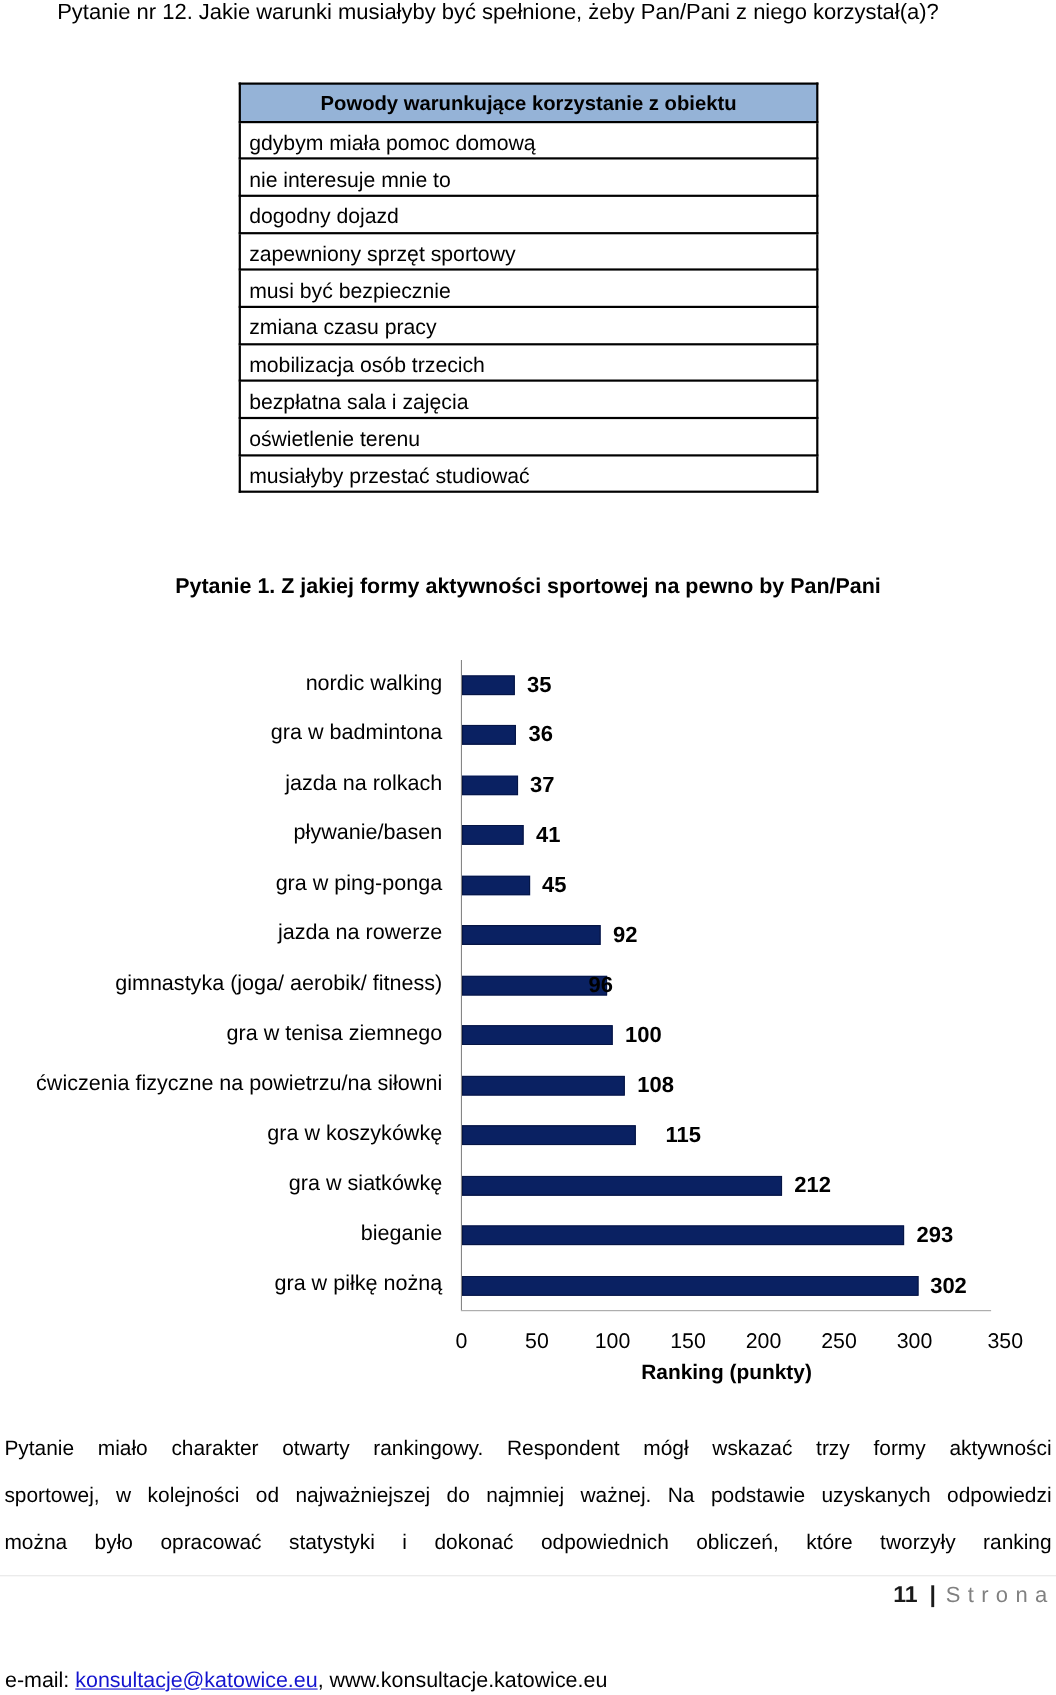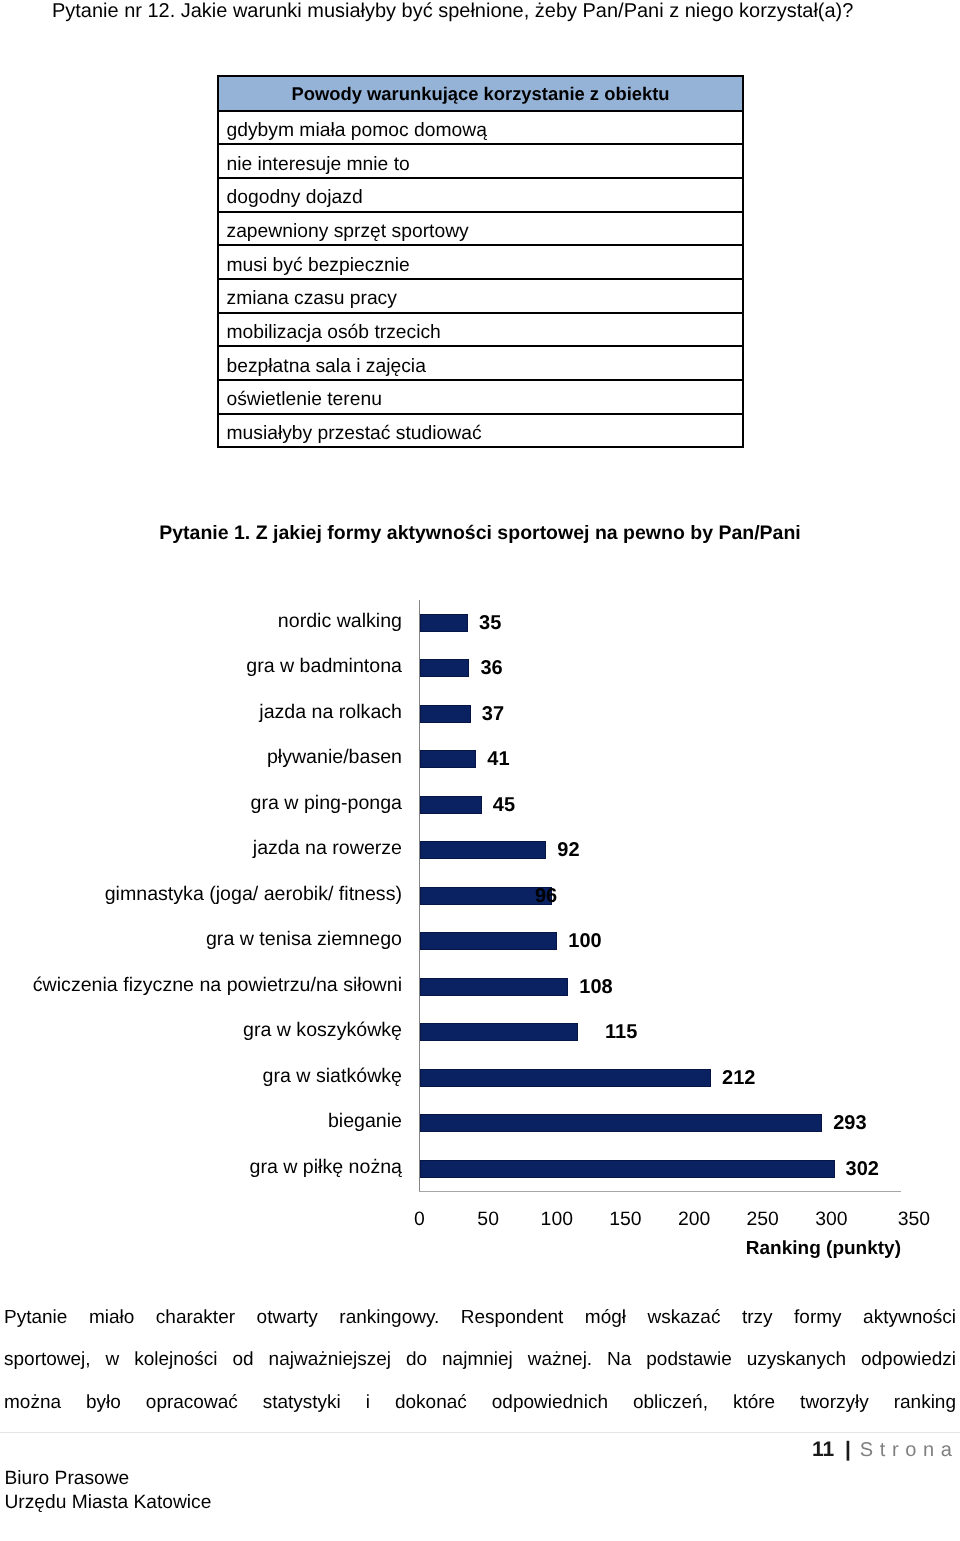--- a/index.html
+++ b/index.html
@@ -74,21 +74,21 @@
   }
   .chart .vallabel{
     position:absolute; font-size:20px; font-weight:bold; line-height:18px;
   }
   .chart .xtick{
     position:absolute; top:614px; font-size:19.4px; line-height:19px;
     text-align:center; width:60px;
   }
   .chart .xaxis-title{
     position:absolute; left:420px; top:643px; width:481px;
-    text-align:right; font-size:19px; font-weight:bold; line-height:19px;
+    text-align:center; font-size:19px; font-weight:bold; line-height:19px;
   }
 
   
   .body-par{
     position:absolute; left:4px; top:1297px; width:952px;
     font-size:19px; line-height:42.3px;
   }
   .body-par .pline{
     text-align:justify;
     text-align-last:justify;
@@ -247,18 +247,18 @@
     <div class="pline">sportowej, w kolejności od najważniejszej do najmniej ważnej. Na podstawie uzyskanych odpowiedzi</div>
     <div class="pline">można było opracować statystyki i dokonać odpowiednich obliczeń, które tworzyły ranking</div>
   </div>
 
   <div class="footer-rule"></div>
   <div class="page-num">
     <b>11</b>
     <span class="sep">|</span>
     <span class="word">S t r o n a</span>
   </div>
-  <div class="footer-org">
-    <div>Biuro Prasowe</div>
-    <div>Urzędu Miasta Katowice</div>
+  <div class="footer-mail">
+    <span>e-mail:</span>
+    <a href="#">konsultacje@katowice.eu</a><span>, </span><span>www.konsultacje.katowice.eu</span>
   </div>
 
 </div>
 
 </body></html>

